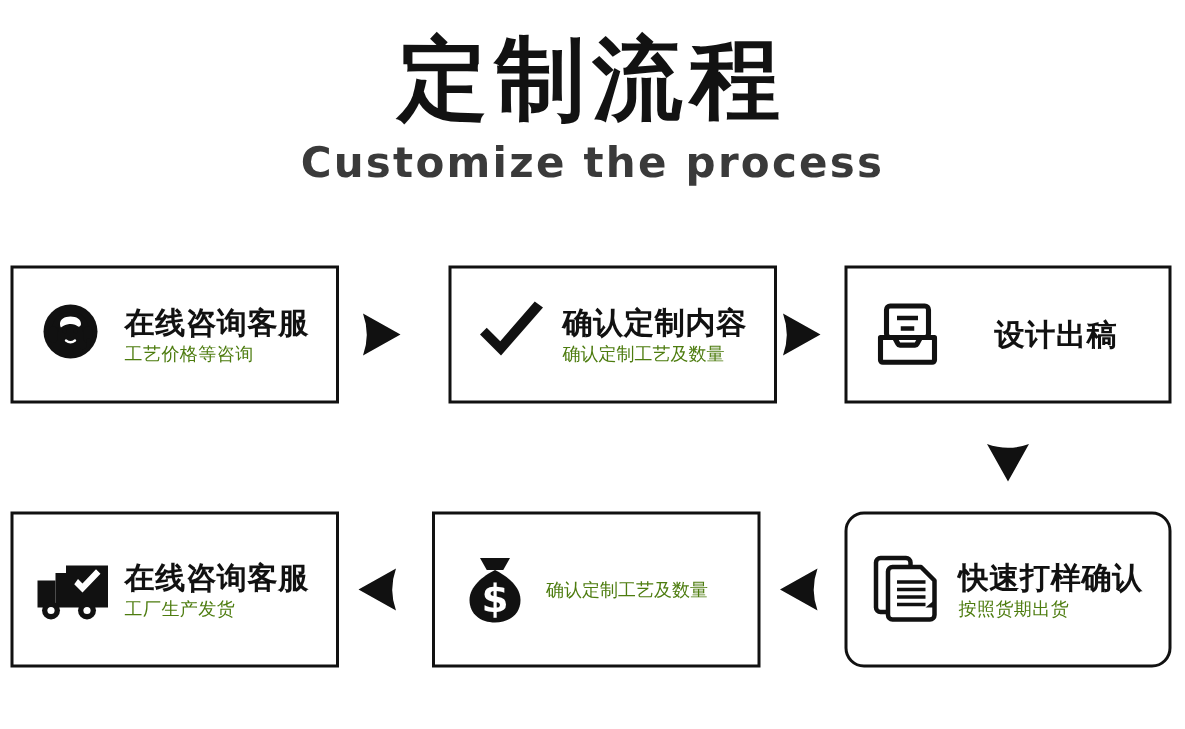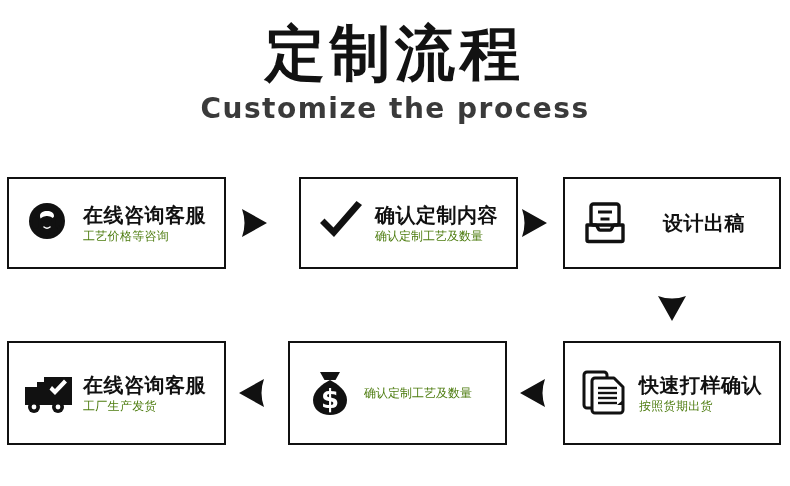--- a/index.html
+++ b/index.html
@@ -59,21 +59,21 @@
     border: 2px solid #111111;
     background: #ffffff;
     display: flex;
     flex-direction: row;
     align-items: center;
     justify-content: flex-start;
   }
   .step-box.b1 { left: 7px;   top: 177px; width: 219px; height: 92px; }
   .step-box.b2 { left: 299px; top: 177px; width: 219px; height: 92px; }
   .step-box.b3 { left: 563px; top: 177px; width: 218px; height: 92px; gap: 24px; }
-  .step-box.b4 { left: 563px; top: 341px; width: 218px; height: 104px; }
+  .step-box.b4 { left: 563px; top: 341px; width: 218px; height: 104px; border-radius: 13px; }
   .step-box.b5 { left: 288px; top: 341px; width: 219px; height: 104px; }
   .step-box.b6 { left: 7px;   top: 341px; width: 219px; height: 104px; }
 
   .step-icon {
     flex: 0 0 auto;
     width: 56px;
     height: 56px;
     margin-left: 12px;
     margin-right: 6px;
     display: flex;

